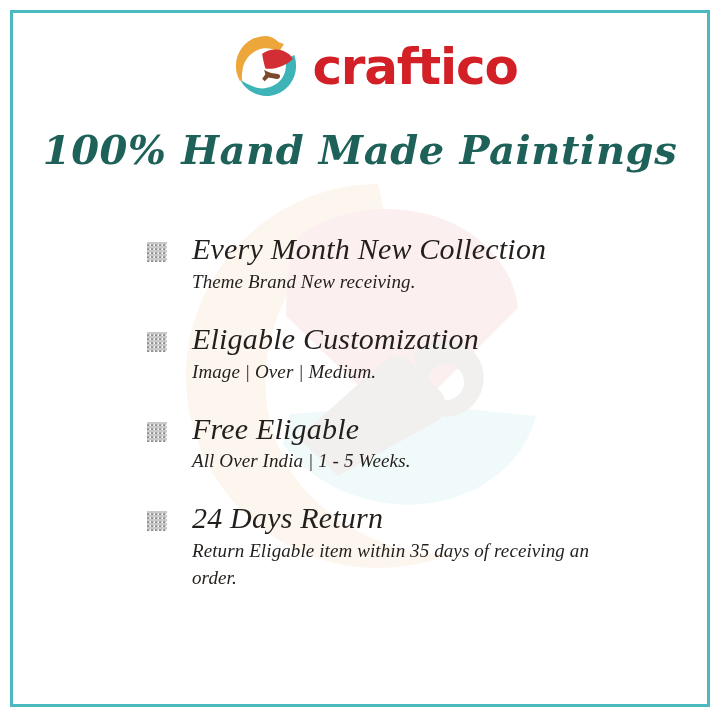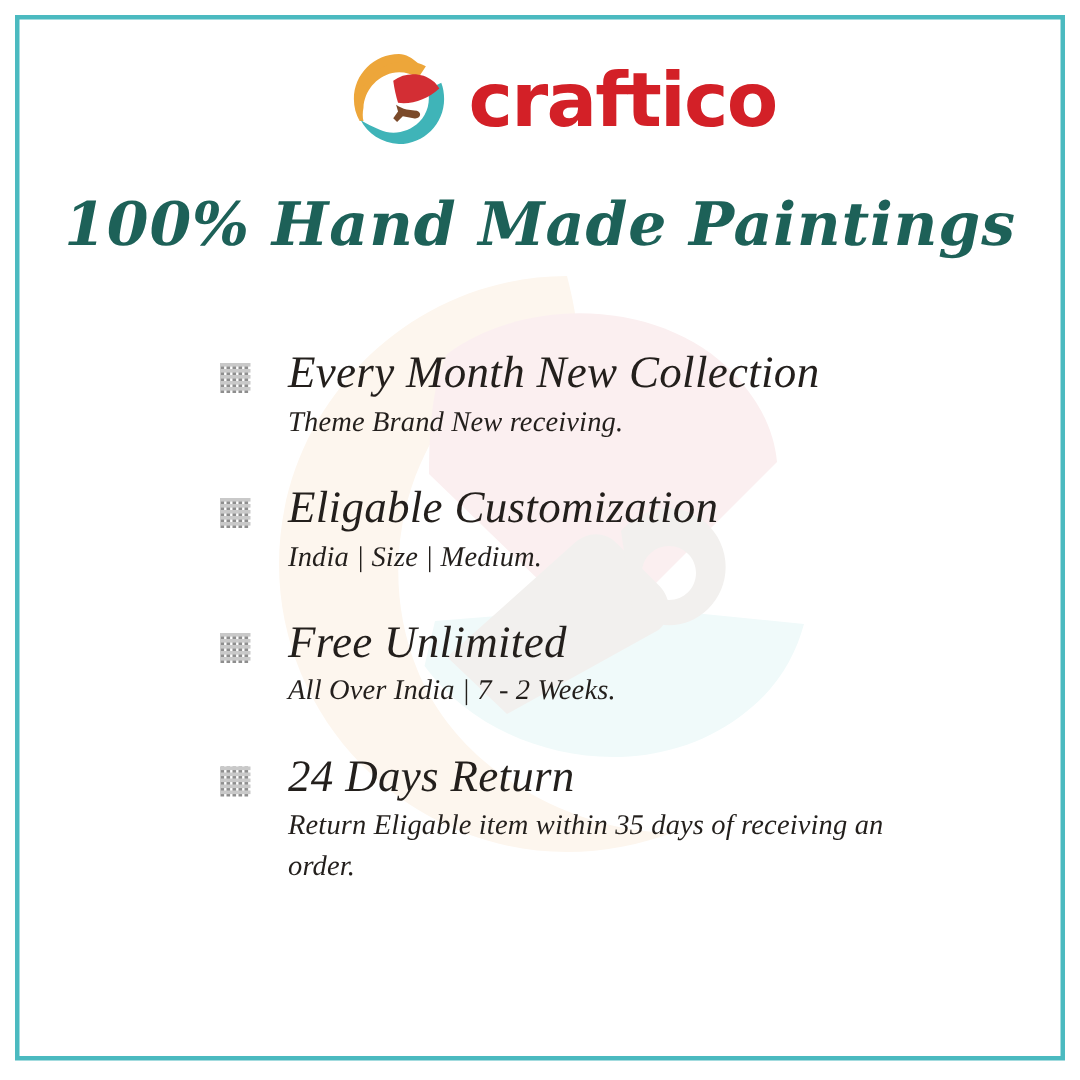--- a/index.html
+++ b/index.html
@@ -241,21 +241,21 @@
             <g fill="#c9c9c9">
               <rect x="1" y="1" width="20" height="2.4"></rect>
               <rect x="1" y="5" width="20" height="2.4"></rect>
               <rect x="1" y="9" width="20" height="2.4"></rect>
               <rect x="1" y="13" width="20" height="2.4"></rect>
               <rect x="1" y="17" width="20" height="2.4"></rect>
             </g>
           </svg>
         </span>
         <div class="feature-title">Eligable Customization</div>
-        <div class="feature-sub">India | Size | Medium.</div>
+        <div class="feature-sub">Image | Over | Medium.</div>
       </div>
 
       <div class="feature">
         <span class="feature-icon">
           <svg viewBox="0 0 22 22" xmlns="http://www.w3.org/2000/svg" aria-hidden="true">
             <g fill="#8e8e8e">
               <rect x="1" y="1" width="2.4" height="20"></rect>
               <rect x="5" y="1" width="2.4" height="20"></rect>
               <rect x="9" y="1" width="2.4" height="20"></rect>
               <rect x="13" y="1" width="2.4" height="20"></rect>
@@ -263,22 +263,22 @@
             </g>
             <g fill="#c9c9c9">
               <rect x="1" y="1" width="20" height="2.4"></rect>
               <rect x="1" y="5" width="20" height="2.4"></rect>
               <rect x="1" y="9" width="20" height="2.4"></rect>
               <rect x="1" y="13" width="20" height="2.4"></rect>
               <rect x="1" y="17" width="20" height="2.4"></rect>
             </g>
           </svg>
         </span>
-        <div class="feature-title">Free Unlimited</div>
-        <div class="feature-sub">All Over India | 7 - 2 Weeks.</div>
+        <div class="feature-title">Free Eligable</div>
+        <div class="feature-sub">All Over India | 1 - 5 Weeks.</div>
       </div>
 
       <div class="feature">
         <span class="feature-icon">
           <svg viewBox="0 0 22 22" xmlns="http://www.w3.org/2000/svg" aria-hidden="true">
             <g fill="#8e8e8e">
               <rect x="1" y="1" width="2.4" height="20"></rect>
               <rect x="5" y="1" width="2.4" height="20"></rect>
               <rect x="9" y="1" width="2.4" height="20"></rect>
               <rect x="13" y="1" width="2.4" height="20"></rect>

